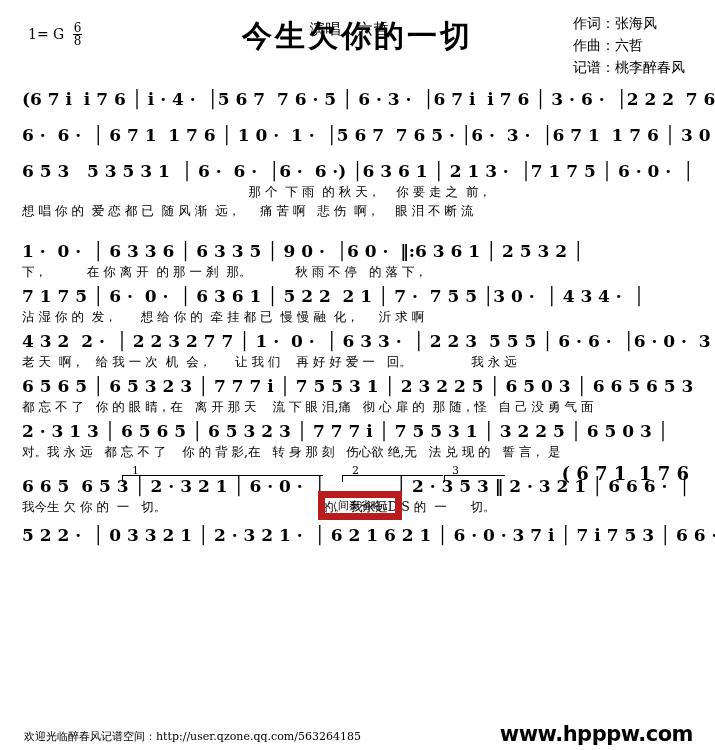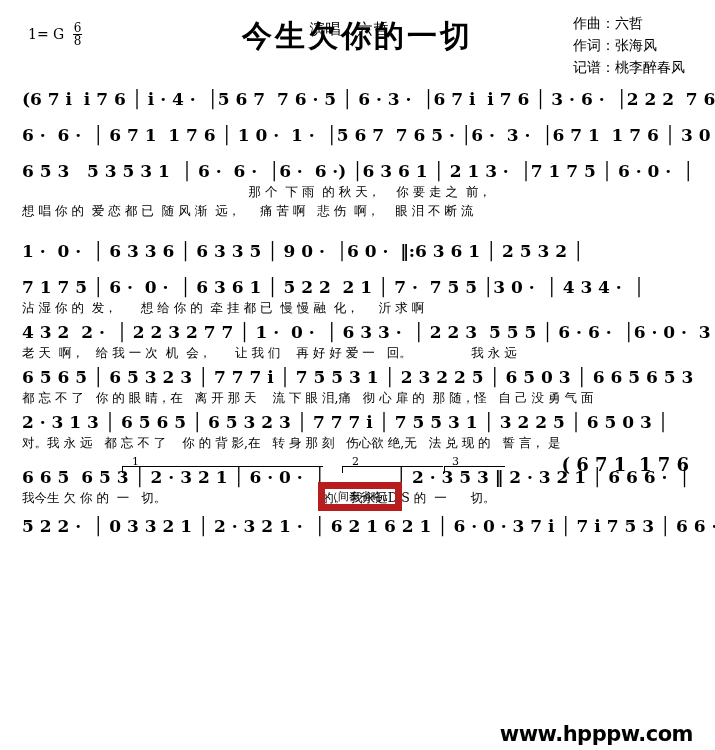--- a/index.html
+++ b/index.html
@@ -127,22 +127,22 @@
       <span>1= G</span>
       <span class="frac">
         <span class="num">6</span>
         <span class="den">8</span>
       </span>
     </div>
 
     <div class="singer">演唱：六哲</div>
 
     <div class="credits">
+      <div>作词：张海风</div>
       <div>作曲：六哲</div>
-      <div>作词：张海风</div>
       <div>记谱：桃李醉春风</div>
     </div>
   </div>
 
   <div class="music">
 
     <div class="line">
       <div class="notes">(6 7 i  i 7 6 │ i · 4 ·  │5 6 7  7 6 · 5 │ 6 · 3 ·  │6 7 i  i 7 6 │ 3 · 6 ·  │2 2 2  7 6 5│</div>
       <div class="lyrics"></div>
     </div>
@@ -156,20 +156,21 @@
       <div class="notes">6 5 3   5 3 5 3 1  │ 6 ·  6 ·  │6 ·  6 ·) │6 3 6 1 │ 2 1 3 ·  │7 1 7 5 │ 6 · 0 ·  │</div>
       <div class="lyrics">                                                         那 个  下 雨  的 秋 天，    你 要 走 之  前，</div>
     </div>
 
     <div class="line">
       <div class="lyrics">想 唱 你 的  爱 恋 都 已  随 风 渐  远，     痛 苦 啊   悲 伤  啊，    眼 泪 不 断 流</div>
     </div>
 
     <div class="line">
       <div class="notes">1 ·  0 ·  │ 6 3 3 6 │ 6 3 3 5 │ 9 0 ·  │6 0 ·  ‖:6 3 6 1 │ 2 5 3 2 │</div>
+      <div class="lyrics">下，          在 你 离 开  的 那 一 刹  那。           秋 雨 不 停   的 落 下，</div>
     </div>
 
     <div class="line">
       <div class="notes">7 1 7 5 │ 6 ·  0 ·  │ 6 3 6 1 │ 5 2 2  2 1 │ 7 ·  7 5 5 │3 0 ·  │ 4 3 4 ·  │</div>
       <div class="lyrics">沾 湿 你 的  发，      想 给 你 的  牵 挂 都 已  慢 慢 融  化，     沂 求 啊</div>
     </div>
 
     <div class="line">
       <div class="notes">4 3 2  2 ·  │ 2 2 3 2 7 7 │ 1 ·  0 ·  │ 6 3 3 ·  │ 2 2 3  5 5 5 │ 6 · 6 ·  │6 · 0 ·  3 5 3</div>
       <div class="lyrics">老 天  啊，   给 我 一 次  机  会，      让 我 们    再 好 好 爱 一   回。               我 永 远</div>
@@ -201,16 +202,17 @@
     </div>
 
     <div class="line" style="margin-top:6px;">
       <div class="notes">5 2 2 ·  │ 0 3 3 2 1 │ 2 · 3 2 1 ·  │ 6 2 1 6 2 1 │ 6 · 0 · 3 7 i │ 7 i 7 5 3 │ 6 6 · )</div>
       <div class="lyrics"></div>
     </div>
 
   </div>
 
   <div class="footer">
+    <div class="left">欢迎光临醉春风记谱空间：http://user.qzone.qq.com/563264185</div>
     <div class="right">www.hpppw.com</div>
   </div>
 
 </div>
 
 </body></html>

